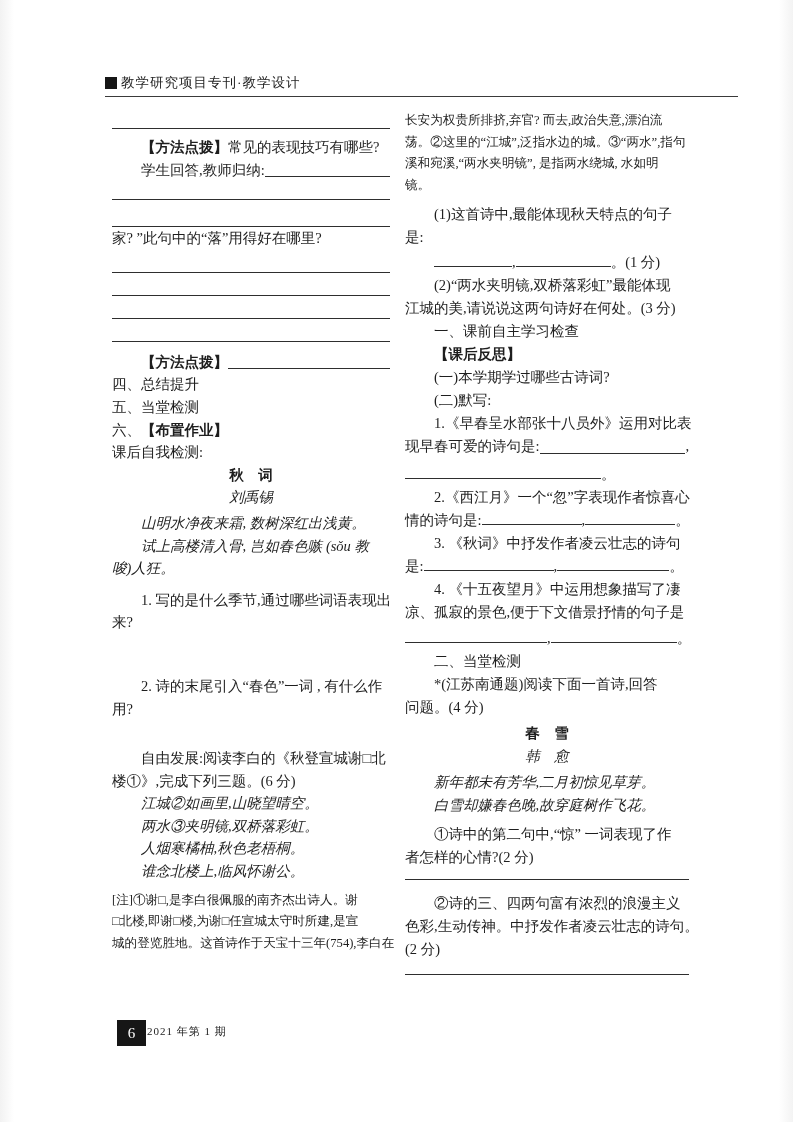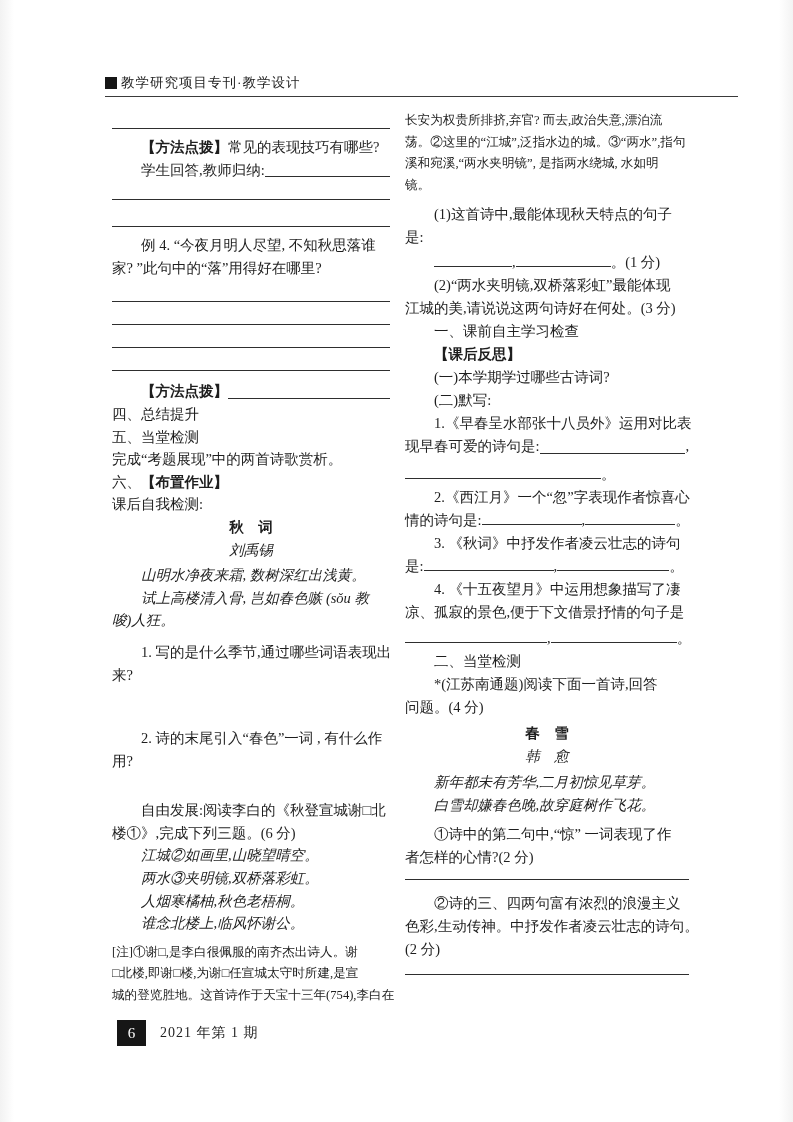--- a/index.html
+++ b/index.html
@@ -30,21 +30,21 @@
 
   .rule{border-top:1.5px solid #2e2e2e;height:0;}
   .fillrow{display:flex;align-items:flex-end;}
   .fillrow .txt{white-space:pre;}
   .blankfill{flex:1;border-bottom:1.4px solid #2e2e2e;margin-bottom:4px;}
   .blank{display:inline-block;border-bottom:1.4px solid #2e2e2e;height:14px;vertical-align:baseline;}
 
   
   .pg-box{position:absolute;left:117px;top:1020px;width:29px;height:26px;background:#161616;color:#fff;
           display:flex;align-items:center;justify-content:center;font-size:15px;}
-  .pg-issue{position:absolute;left:160px;top:1024px;font-size:14px;letter-spacing:1px;}
+  .pg-issue{position:absolute;left:147px;top:1024px;font-size:11px;letter-spacing:1px;}
 </style>
 </head>
 <body>
 
 <div class="page">
   <div class="scan-edge"></div>
   <div class="scan-edge right"></div>
 
   <div class="hdr">
     <span class="hdr-sq"></span>
@@ -57,36 +57,34 @@
 
     <div class="line t" style="margin-top:7px"><span class="label">【方法点拨】</span><span>常见的表现技巧有哪些?</span></div>
     <div class="fillrow t">
       <span class="txt">学生回答,教师归纳:</span>
       <span class="blankfill"></span>
     </div>
 
     <div class="rule" style="margin-top:18px"></div>
     <div class="rule" style="margin-top:26px"></div>
 
-    <div class="line t" style="margin-top:7px">例 4. “今夜月明人尽望, 不知秋思落谁</div>
     <div class="line">家? ”此句中的“落”用得好在哪里?</div>
 
     <div class="rule" style="margin-top:22px"></div>
     <div class="rule" style="margin-top:22px"></div>
     <div class="rule" style="margin-top:22px"></div>
     <div class="rule" style="margin-top:22px"></div>
 
     <div class="fillrow t" style="margin-top:9px">
       <span class="label txt">【方法点拨】</span>
       <span class="blankfill"></span>
     </div>
 
     <div class="line heiti">四、总结提升</div>
     <div class="line heiti">五、当堂检测</div>
-    <div class="line">完成“考题展现”中的两首诗歌赏析。</div>
     <div class="line heiti"><span>六、</span><span class="bold">【布置作业】</span></div>
     <div class="line">课后自我检测:</div>
 
     <div class="line center bold">秋　词</div>
     <div class="line center kai">刘禹锡</div>
     <div class="line t kai" style="margin-top:3px">山明水净夜来霜, 数树深红出浅黄。</div>
     <div class="line t kai">试上高楼清入骨, 岂如春色嗾 (sǒu 教</div>
     <div class="line kai">唆)人狂。</div>
 
     <div class="line t" style="margin-top:9px">1. 写的是什么季节,通过哪些词语表现出</div>

